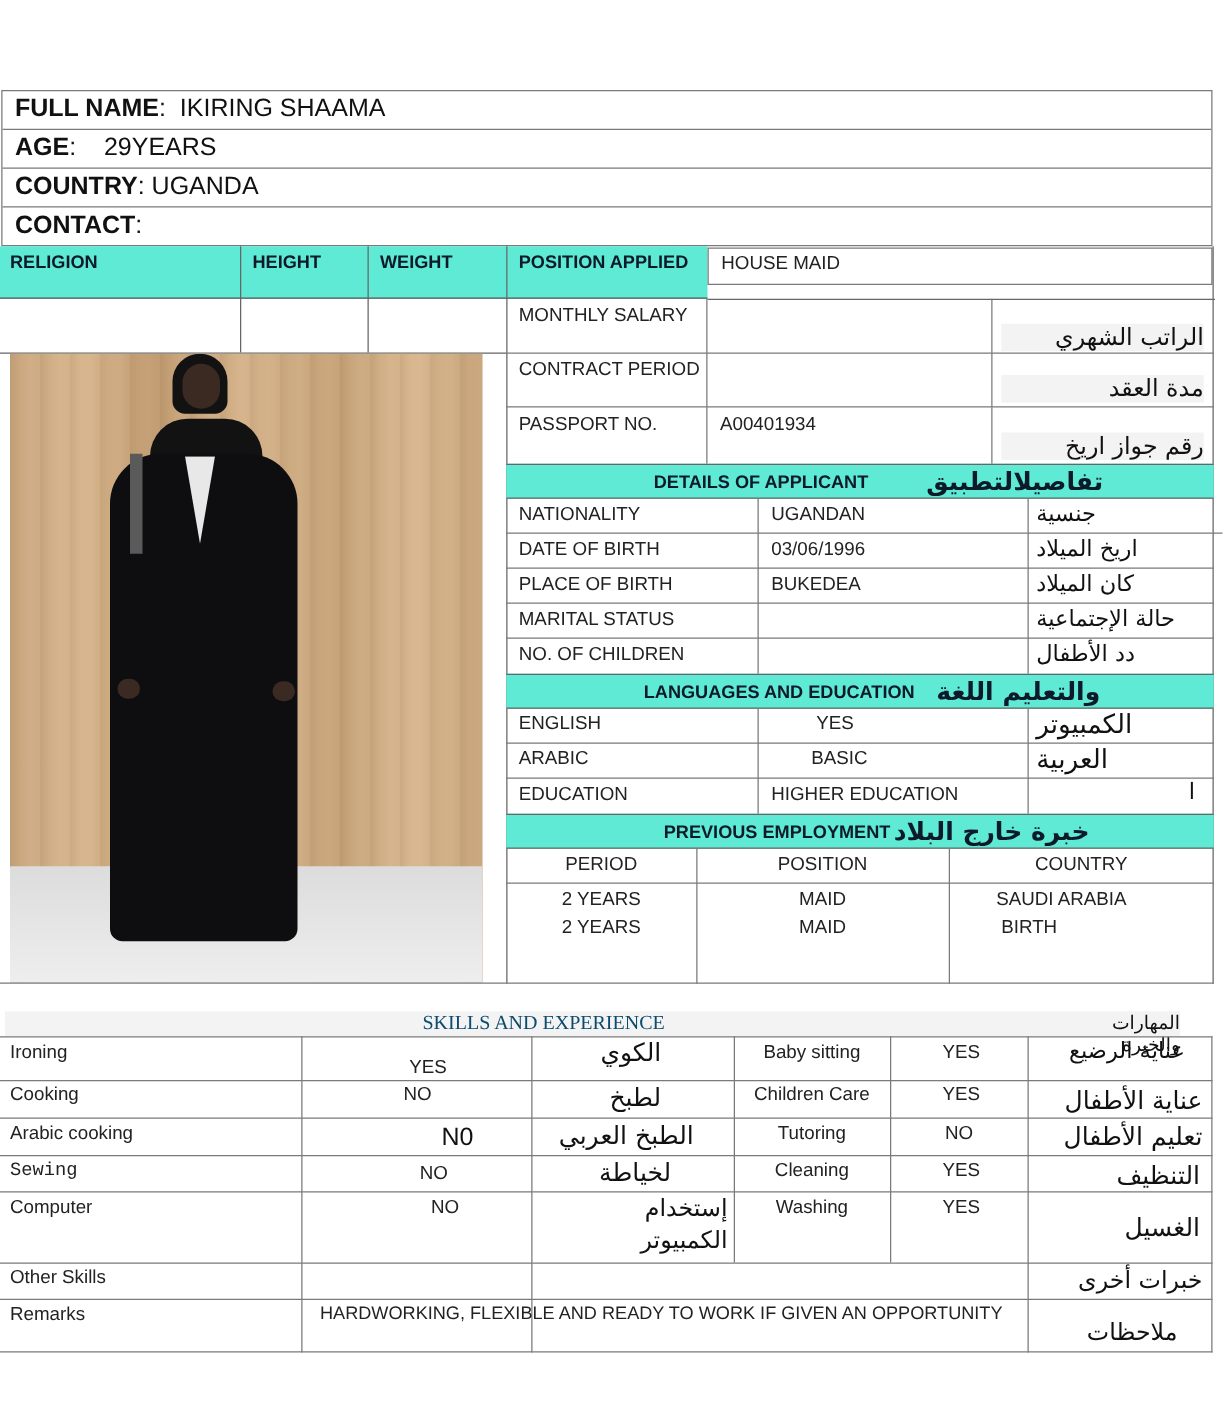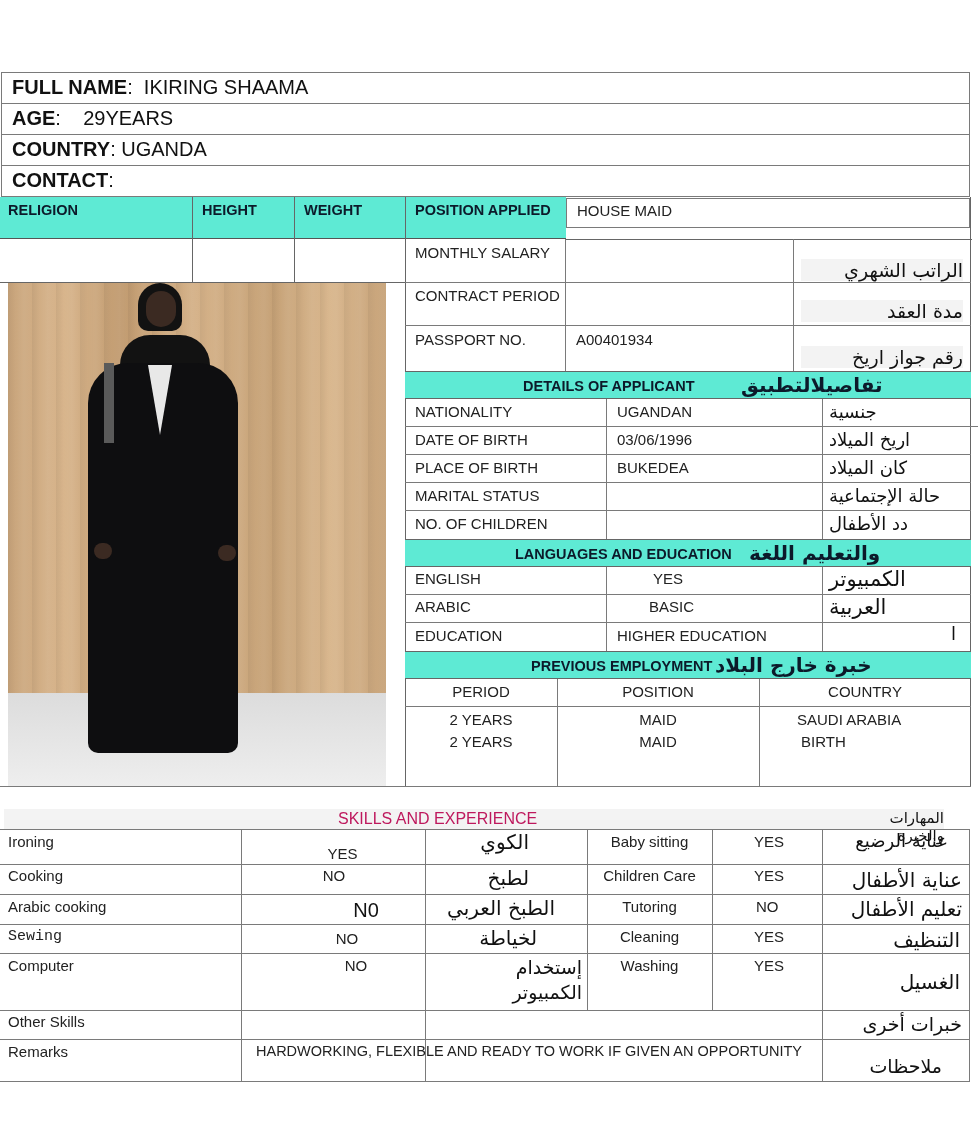--- a/index.html
+++ b/index.html
@@ -165,21 +165,21 @@
   <span class="abs lbl center" style="left:405px;top:711px;width:152px;">2 YEARS</span>
   <span class="abs lbl center" style="left:557px;top:711px;width:202px;">MAID</span>
   <span class="abs lbl" style="left:797px;top:711px;">SAUDI ARABIA</span>
 
   <span class="abs lbl center" style="left:405px;top:733px;width:152px;">2 YEARS</span>
   <span class="abs lbl center" style="left:557px;top:733px;width:202px;">MAID</span>
   <span class="abs lbl" style="left:801px;top:733px;">BIRTH</span>
 </div>
 
 <div class="abs shade" style="left:4px;top:809px;width:940px;height:20px;">
-  <span class="abs" style="left:334px;top:1px;font-size:16px;color:#be185d;">SKILLS AND EXPERIENCE</span>
+  <span class="abs" style="left:334px;top:1px;font-size:16px;color:#0c4a6e;font-family:Liberation Serif, serif;">SKILLS AND EXPERIENCE</span>
   <span class="abs ar" style="left:842px;top:0px;font-size:15px;">المهارات والخبرة</span>
 </div>
 
 <div>
   <div class="abs" style="left:0;top:829px;width:970px;height:253px;border-top:1px solid #7a7a7a;border-bottom:1px solid #7a7a7a;border-right:1px solid #7a7a7a;"></div>
 
   <div class="abs" style="left:241px;top:829px;width:1px;height:253px;background:#7a7a7a;"></div>
   <div class="abs" style="left:425px;top:829px;width:1px;height:253px;background:#7a7a7a;"></div>
   <div class="abs" style="left:587px;top:829px;width:1px;height:181px;background:#7a7a7a;"></div>
   <div class="abs" style="left:712px;top:829px;width:1px;height:181px;background:#7a7a7a;"></div>

